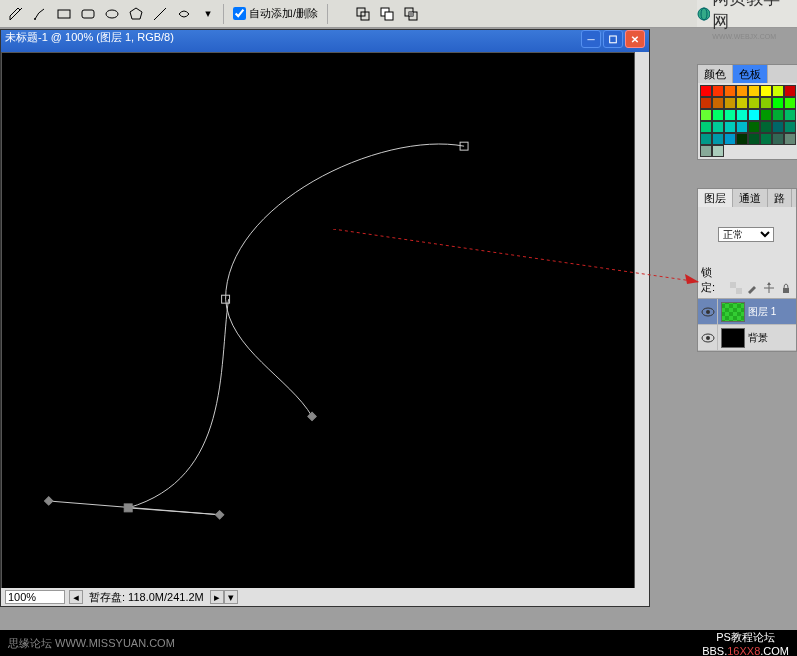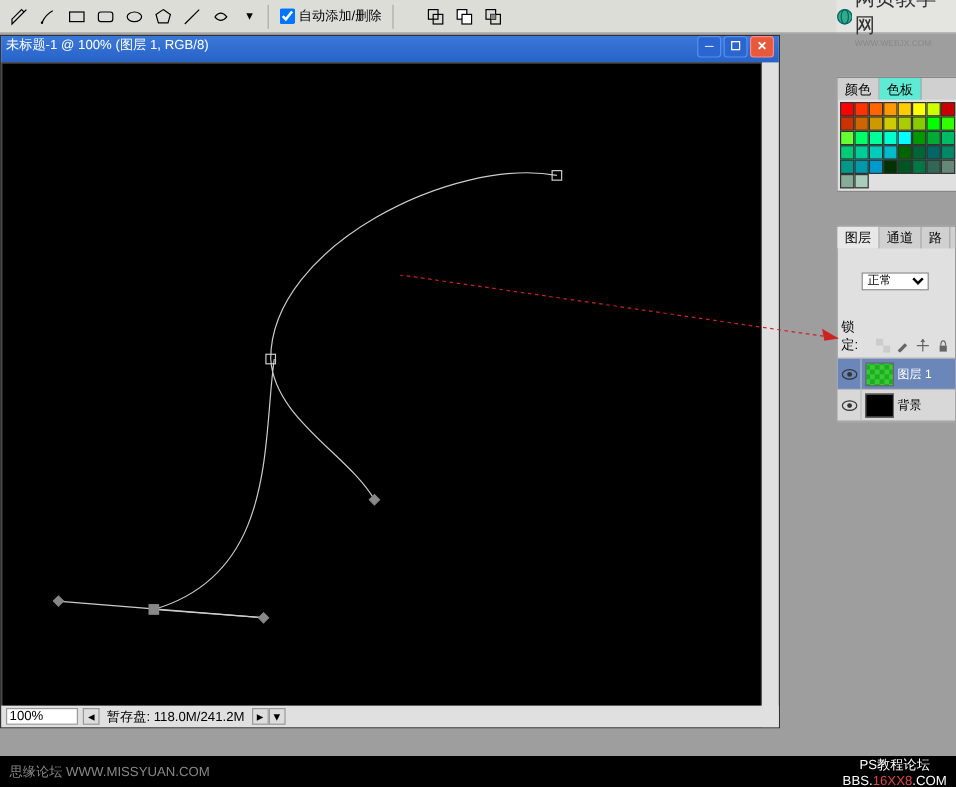--- a/index.html
+++ b/index.html
@@ -30,21 +30,21 @@
 .red-annot { position: absolute; top: 229px; left: 333px; width: 380px; height: 75px; pointer-events: none; z-index: 5; }
 
 .right-panels { position: absolute; right: 0; top: 0; width: 100px; height: 100%; display: flex; flex-direction: column; }
 
 .logo-bar { background: #e4e4e0; height: 28px; display: flex; align-items: center; justify-content: flex-end; padding-right: 4px; border-bottom: 1px solid #999; }
 .logo { display: flex; align-items: center; gap: 2px; font-size: 10px; }
 
 .swatch-panel { background: #e0e0e0; border: 1px solid #888; margin-top: 36px; width: 112px; overflow: hidden; }
 .swatch-tabs { display: flex; background: #d0d0d0; height: 18px; font-size: 10px; }
 .swatch-tab { padding: 2px 6px; cursor: pointer; border-right: 1px solid #aaa; }
-.swatch-tab.active { background: #5eead4; }
+.swatch-tab.active { background: #3b82f6; }
 .swatch-grid { display: flex; flex-wrap: wrap; padding: 2px; }
 .swatch { width: 12px; height: 12px; border: 1px solid #333; cursor: pointer; }
 
 .layer-panel { background: #e0e0e0; border: 1px solid #888; margin-top: 28px; width: 100px; }
 .layer-tabs { display: flex; background: #d0d0d0; height: 18px; font-size: 10px; }
 .layer-tab { padding: 2px 6px; cursor: pointer; border-right: 1px solid #aaa; }
 .layer-tab.active { background: #e8e8e8; text-align: center; }
 .layer-controls { padding: 20px; }
 .blend-select { width: 56px; font-size: 10px; border: 1px solid #888; background: #fff; }
 .lock-row { display: flex; align-items: flex-end; gap: 3px; padding: 3px; font-size: 10px; border-bottom: 1px solid #aaa; }

